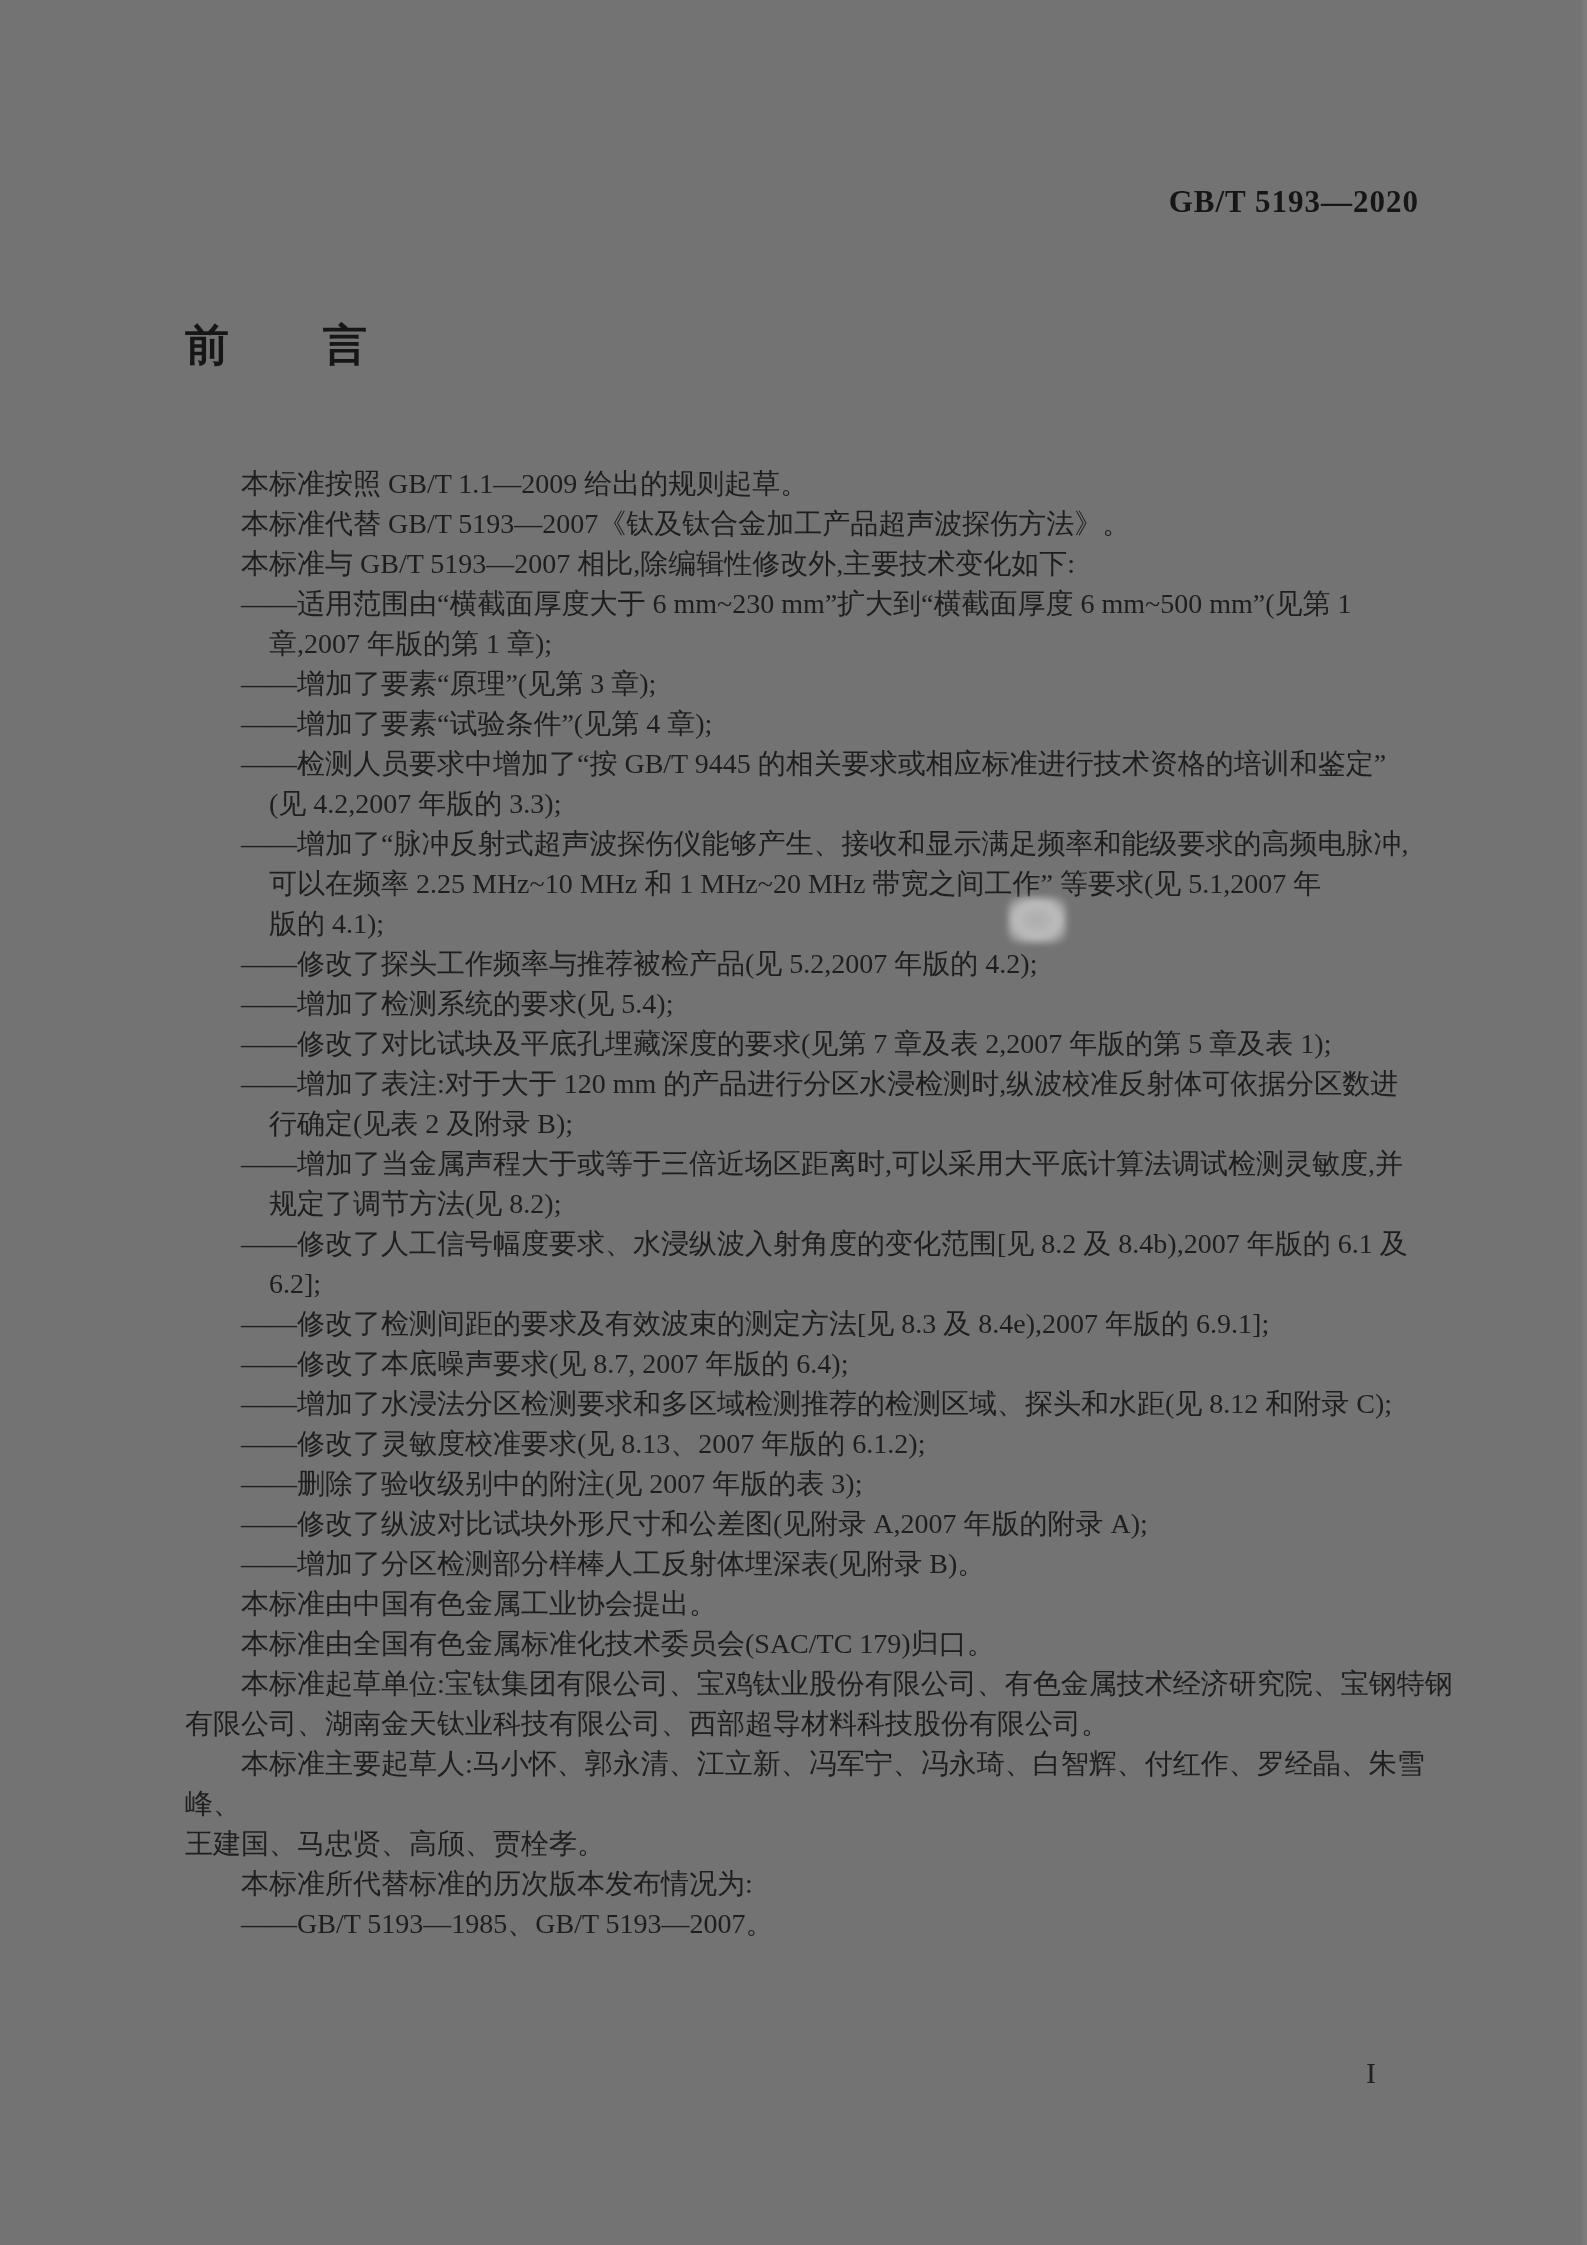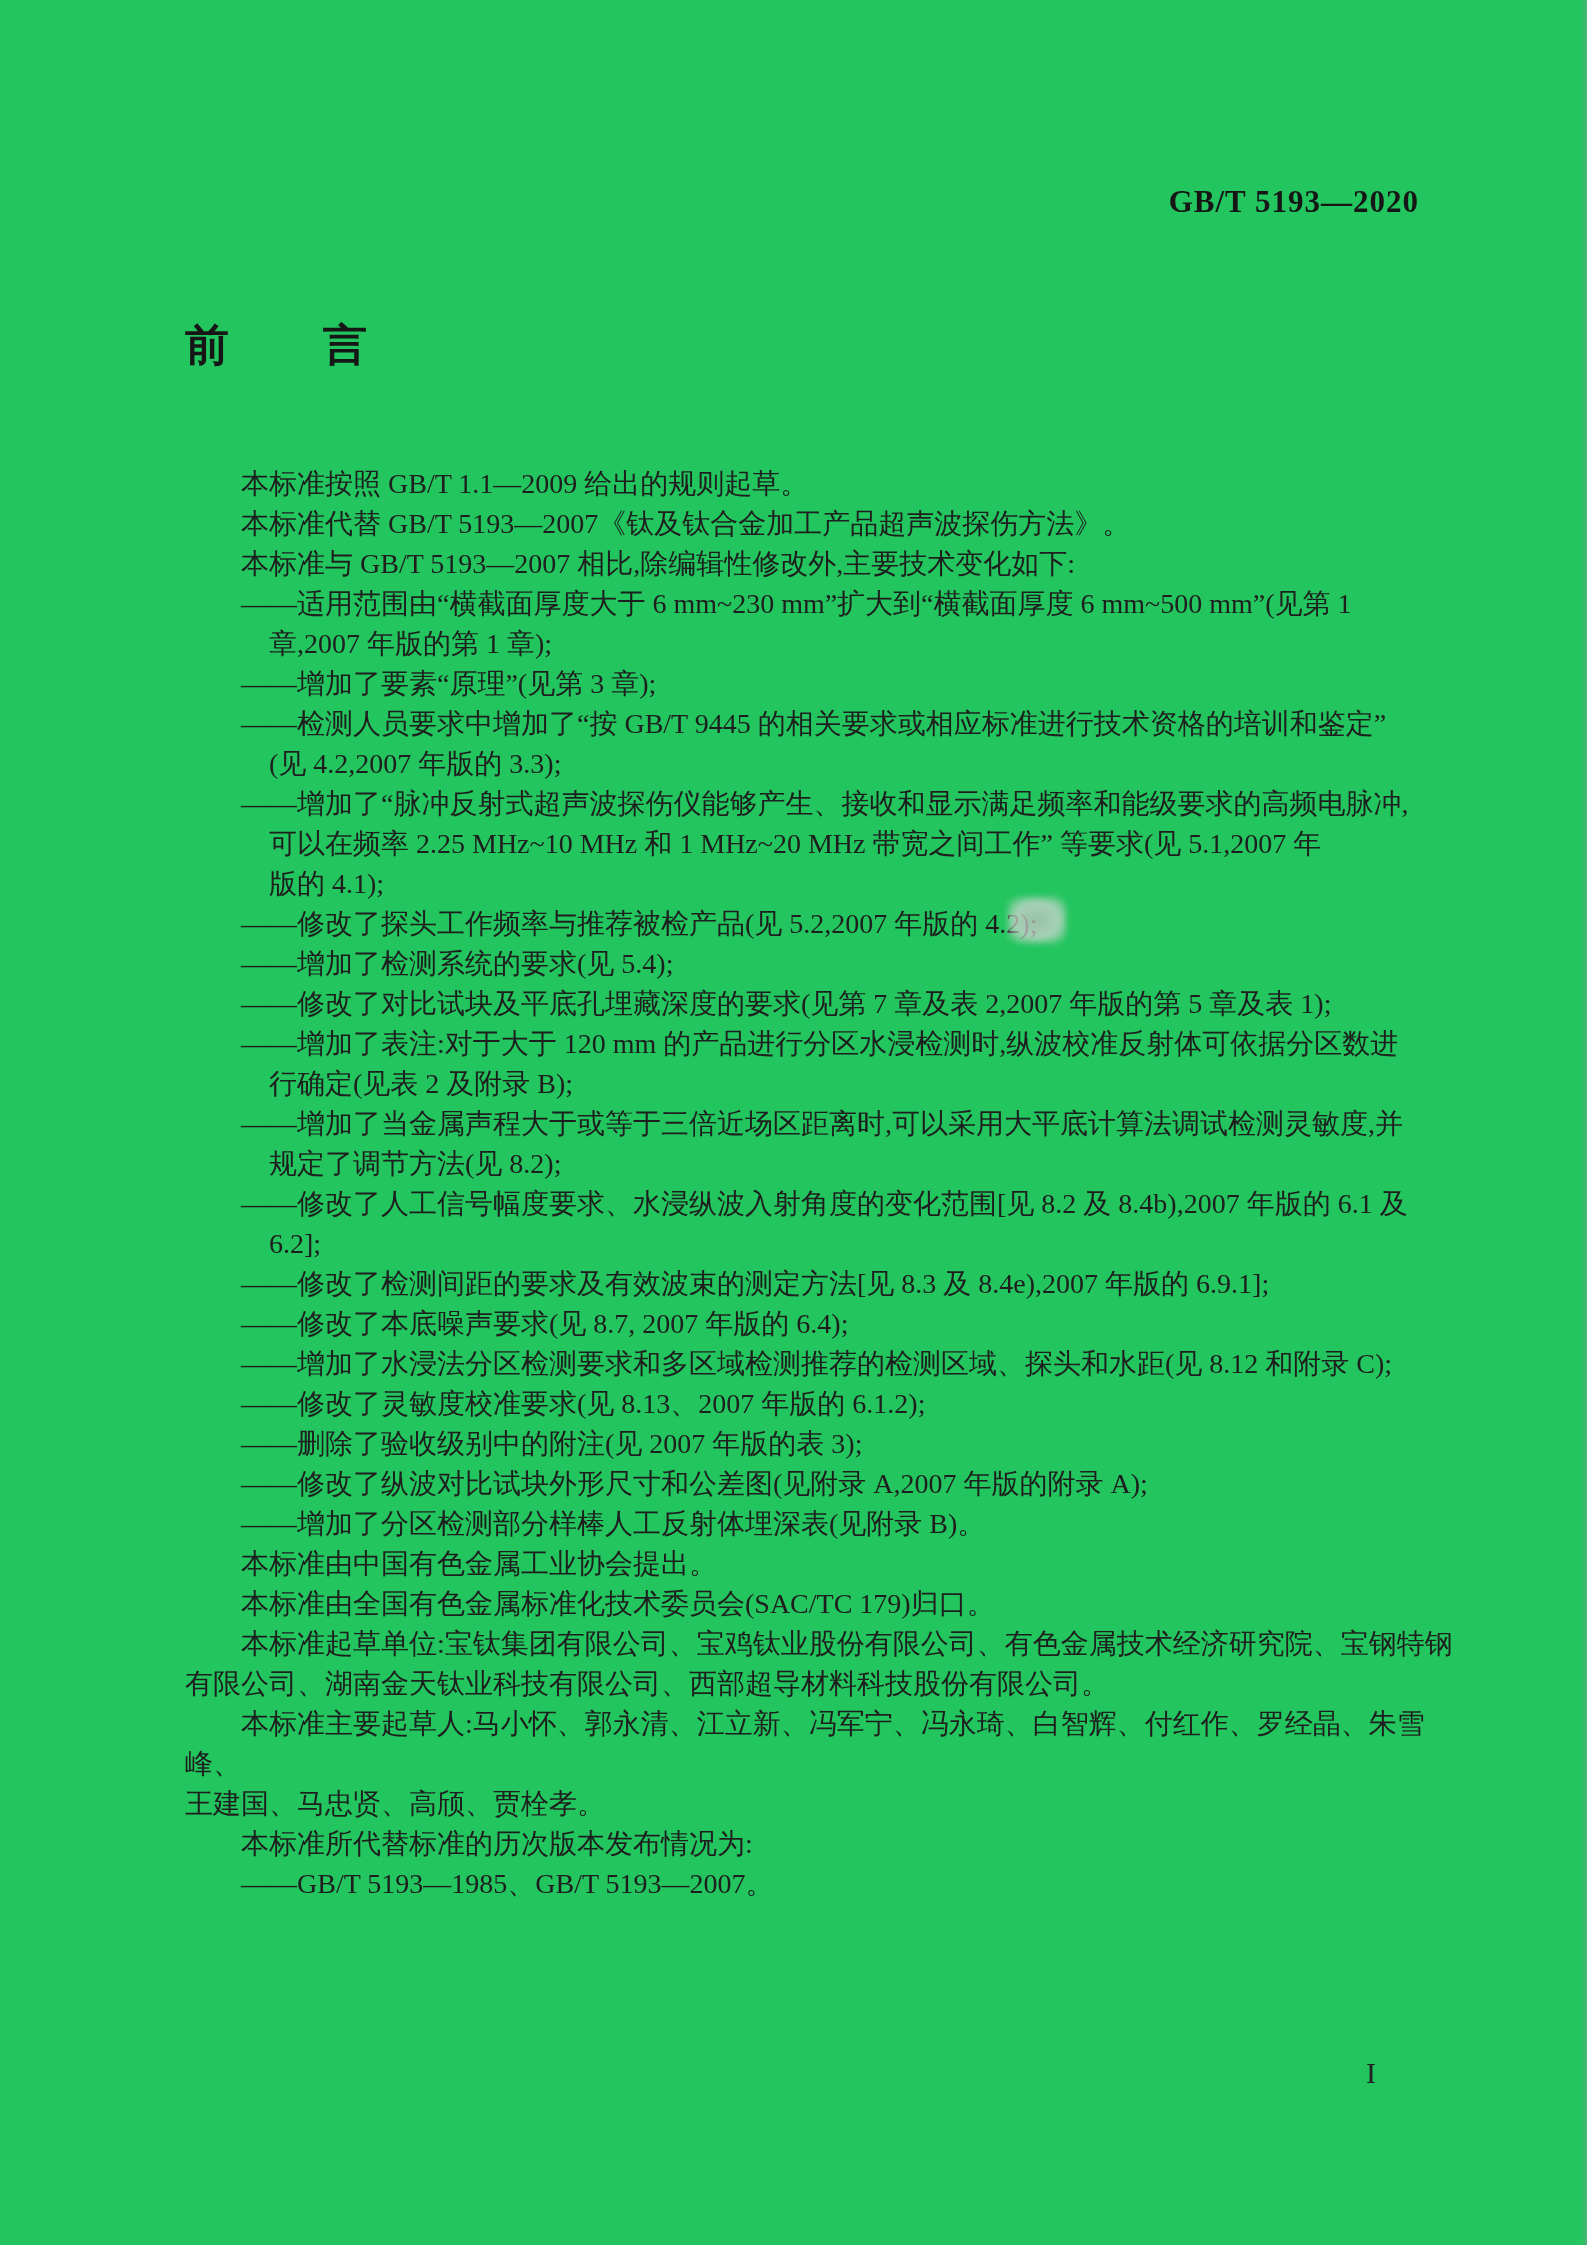--- a/index.html
+++ b/index.html
@@ -1,21 +1,21 @@
 <!DOCTYPE html>
 <html lang="zh"><head>
 <meta charset="utf-8">
 <style>
   html, body { margin: 0; padding: 0; background: #9a9a9a; }
   .page {
     position: relative;
     width: 1587px;
     height: 2245px;
     margin: 0 auto;
-    background: #22c55e;
+    background: #737373;
     overflow: hidden;
     color: #1b1b1b;
     font-family: "Liberation Serif", "DejaVu Serif", serif;
   }
   .header-code {
     position: absolute;
     top: 184px;
     right: 168px;
     font-size: 31px;
     font-weight: bold;
@@ -86,20 +86,21 @@
 
   <h1 class="title">前　　言</h1>
 
   <div class="foreword">
       <p class="para">本标准按照 GB/T 1.1—2009 给出的规则起草。</p>
       <p class="para">本标准代替 GB/T 5193—2007《钛及钛合金加工产品超声波探伤方法》。</p>
       <p class="para">本标准与 GB/T 5193—2007 相比,除编辑性修改外,主要技术变化如下:</p>
       <p class="item">——适用范围由“横截面厚度大于 6 mm~230 mm”扩大到“横截面厚度 6 mm~500 mm”(见第 1
 章,2007 年版的第 1 章);</p>
       <p class="item">——增加了要素“原理”(见第 3 章);</p>
+      <p class="item">——增加了要素“试验条件”(见第 4 章);</p>
       <p class="item">——检测人员要求中增加了“按 GB/T 9445 的相关要求或相应标准进行技术资格的培训和鉴定”
 (见 4.2,2007 年版的 3.3);</p>
       <p class="item">——增加了“脉冲反射式超声波探伤仪能够产生、接收和显示满足频率和能级要求的高频电脉冲,
 可以在频率 2.25 MHz~10 MHz 和 1 MHz~20 MHz 带宽之间工作” 等要求(见 5.1,2007 年
 版的 4.1);</p>
       <p class="item">——修改了探头工作频率与推荐被检产品(见 5.2,2007 年版的 4.2);</p>
       <p class="item">——增加了检测系统的要求(见 5.4);</p>
       <p class="item">——修改了对比试块及平底孔埋藏深度的要求(见第 7 章及表 2,2007 年版的第 5 章及表 1);</p>
       <p class="item">——增加了表注:对于大于 120 mm 的产品进行分区水浸检测时,纵波校准反射体可依据分区数进
 行确定(见表 2 及附录 B);</p>

